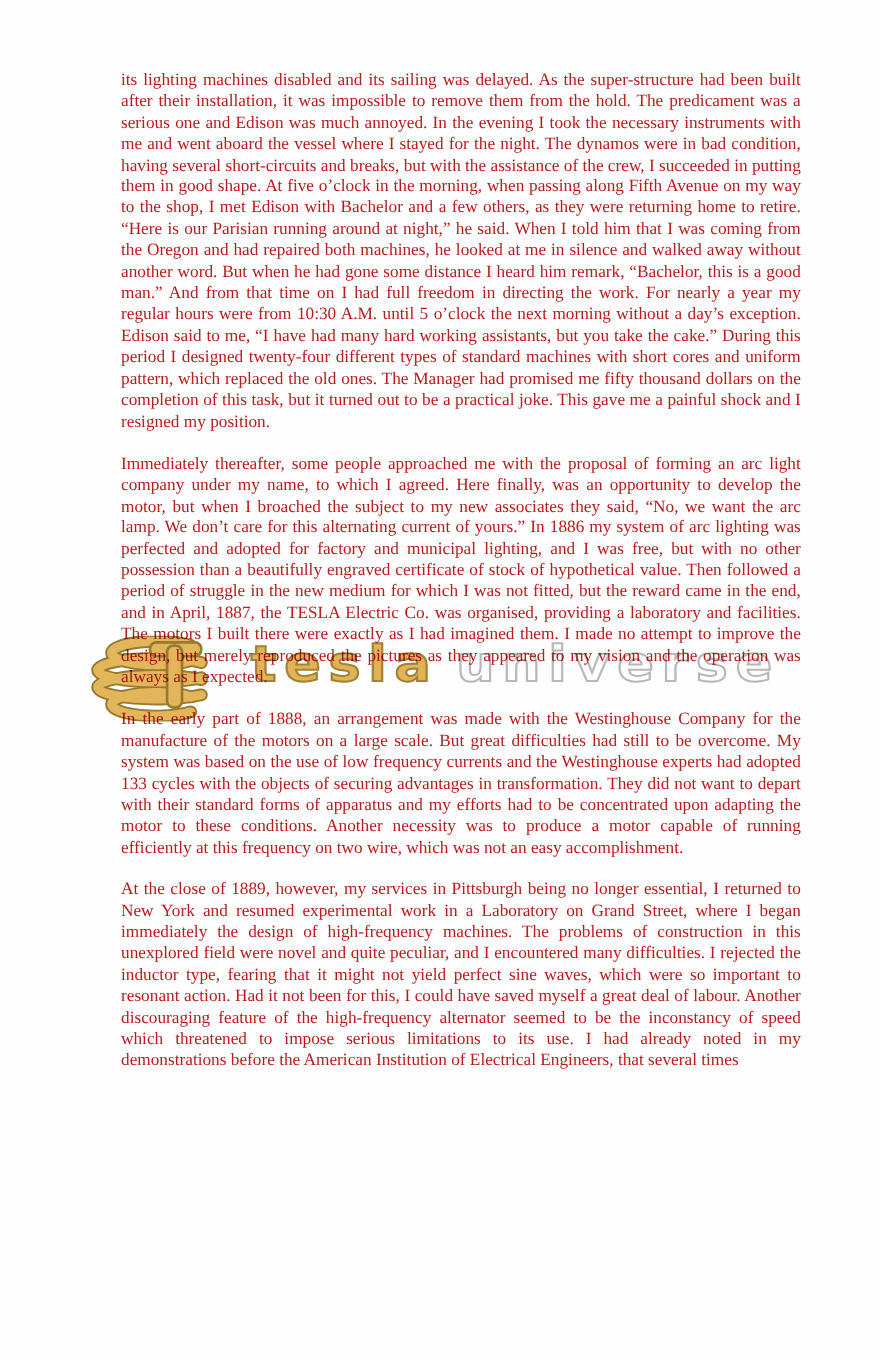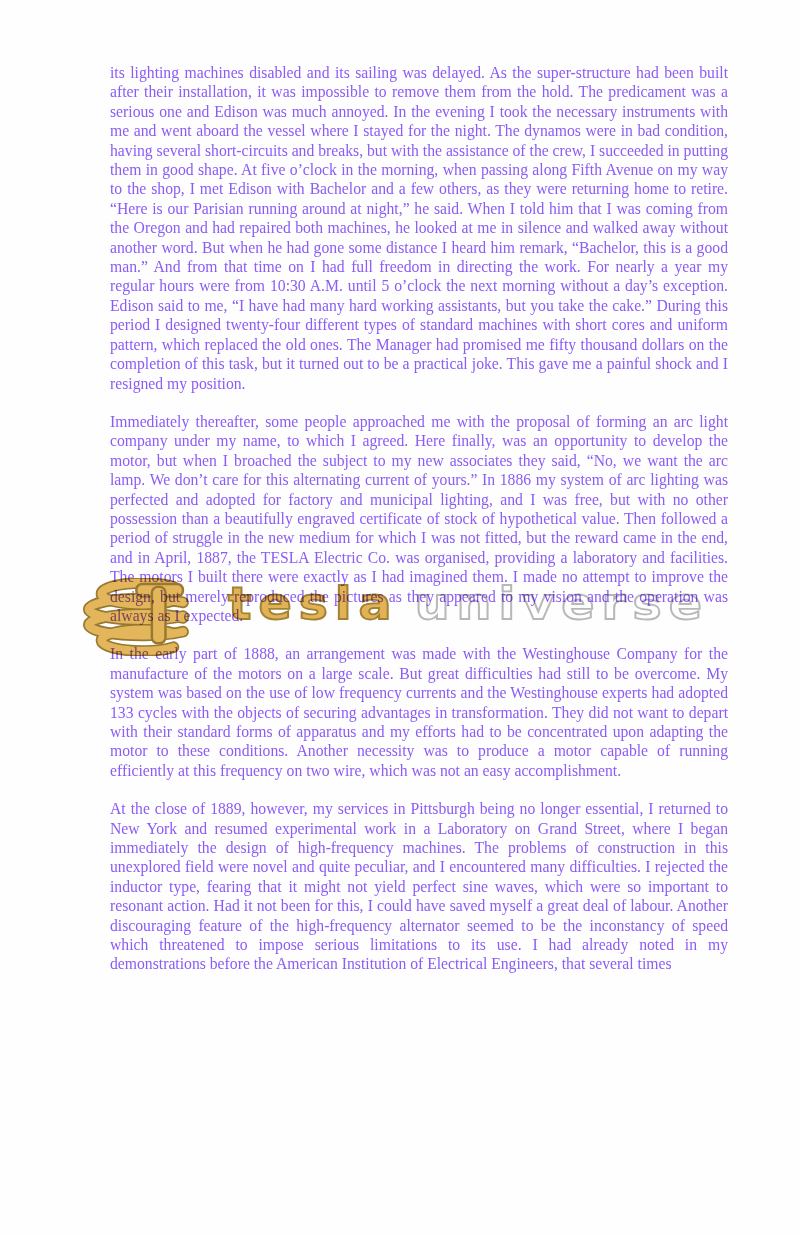--- a/index.html
+++ b/index.html
@@ -13,21 +13,21 @@
     height: 1236px;
     background: #fefefe;
     overflow: hidden;
     font-family: "Liberation Serif", serif;
   }
   .text-column {
     position: absolute;
     left: 110px;
     top: 63px;
     width: 618px;
-    color: #8b5cf6;
+    color: #b91c1c;
     font-size: 15.7px;
     line-height: 19.4px;
     text-align: justify;
     z-index: 1;
   }
   .text-column p {
     margin: 0 0 19px 0;
     padding: 0;
   }
   

